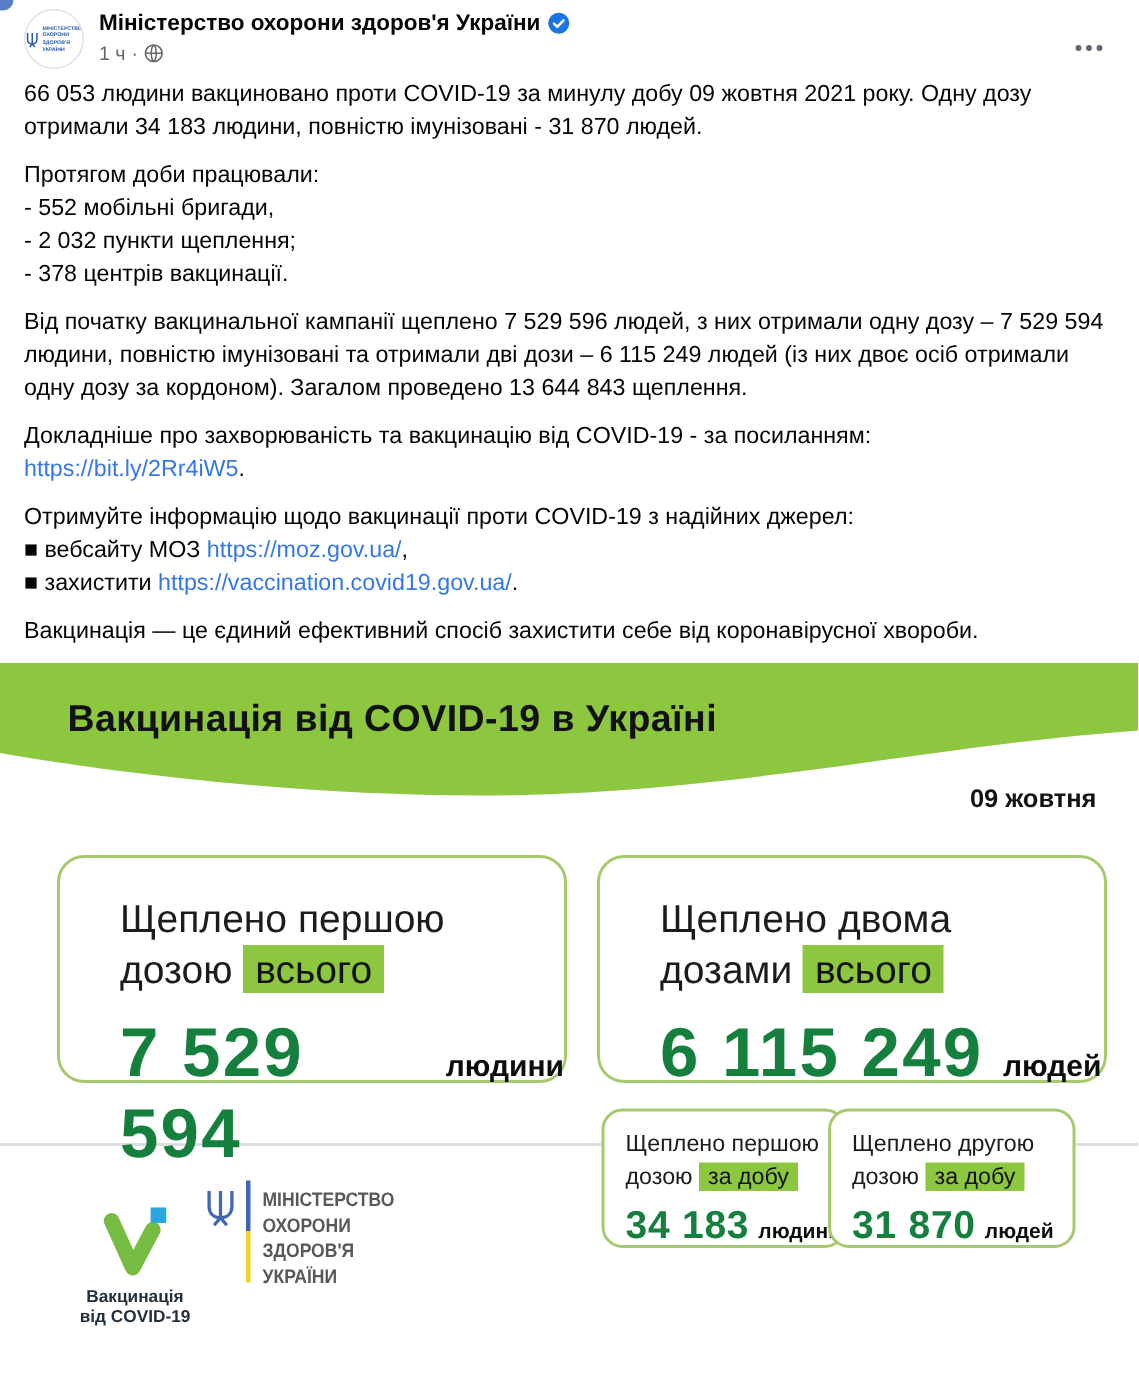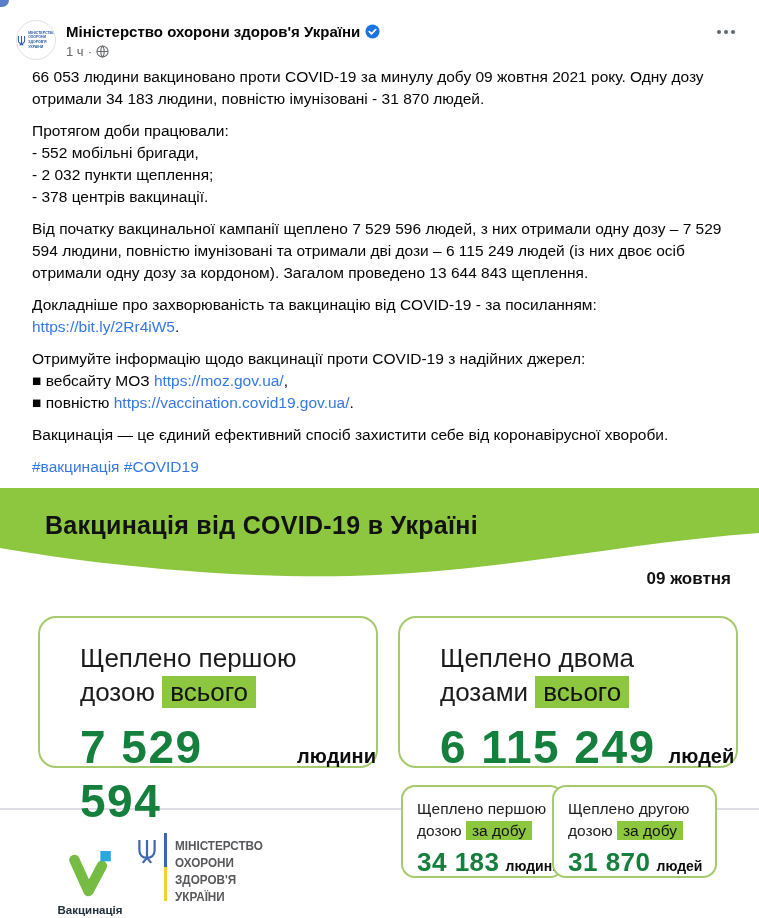--- a/index.html
+++ b/index.html
@@ -1,34 +1,34 @@
 <!DOCTYPE html>
 <html><head>
 <meta charset="utf-8">
 <style>
   html,body{margin:0;padding:0;background:#fff;}
   .page{width:759px;height:918px;position:relative;background:#fff;overflow:hidden;
         font-family:"Liberation Sans","DejaVu Sans",sans-serif;color:#050505;}
   .corner-artifact{position:absolute;top:0;left:0;width:9px;height:7px;background:#5B7EC9;
         border-bottom-right-radius:9px;}
   
-  .post-header{display:flex;align-items:center;padding:20px 16px 2px;position:relative;}
+  .post-header{display:flex;align-items:flex-start;padding:6px 16px 2px;position:relative;}
   .avatar{width:40px;height:40px;border-radius:50%;border:1px solid #E0E2E6;box-sizing:border-box;
         display:flex;align-items:center;justify-content:center;overflow:hidden;background:#fff;cursor:pointer;}
   .av-inner{display:flex;align-items:center;gap:2px;}
   .av-lines{display:flex;flex-direction:column;}
   .av-line{font-size:3.5px;line-height:4.6px;font-weight:700;color:#2A5CA8;letter-spacing:0;}
   .head-text{margin-left:10px;flex:1;}
   .name-row{display:flex;align-items:center;gap:5px;}
   .page-name{font-size:15px;font-weight:700;line-height:19px;color:#050505;cursor:pointer;}
   .meta-row{display:flex;align-items:center;gap:4px;font-size:13px;color:#65676B;margin-top:3px;}
   .more-btn{position:absolute;right:18px;top:24px;display:flex;gap:3px;cursor:pointer;padding:6px;}
   .more-btn i{width:4px;height:4px;border-radius:50%;background:#606770;display:block;}
   
-  .post-text{padding:4px 32px 0;font-size:15.5px;line-height:22px;color:#050505;}
+  .post-text{padding:4px 16px 0;font-size:15.5px;line-height:22px;color:#050505;}
   .post-text p{margin:0 0 10px;}
   .post-text a{color:#3578E5;text-decoration:none;cursor:pointer;}
   
   .infographic{position:relative;width:759px;height:320px;background:#fff;cursor:pointer;}
   .ig-curve{position:absolute;top:0;left:0;display:block;}
   .ig-title{position:absolute;left:45px;top:23px;font-size:25px;font-weight:800;color:#121212;letter-spacing:.3px;}
   .ig-date{position:absolute;right:28px;top:81px;font-size:17px;font-weight:800;color:#121212;}
   .big-card{position:absolute;top:128px;width:340px;height:152px;border:2px solid #A6C96E;border-radius:18px;
         box-sizing:border-box;padding:23px 0 0 40px;background:#fff;}
   .bc-left{left:38px;} .bc-right{left:398px;}
@@ -114,27 +114,23 @@
       <span>- 378 центрів вакцинації.</span>
     </p>
     <p><span>Від початку вакцинальної кампанії щеплено 7 529 596 людей, з них отримали одну дозу – 7 529 594 людини, повністю імунізовані та отримали дві дози – 6 115 249 людей (із них двоє осіб отримали одну дозу за кордоном). Загалом проведено 13 644 843 щеплення.</span></p>
     <p>
       <span>Докладніше про захворюваність та вакцинацію від COVID-19 - за посиланням:</span><br>
       <a>https://bit.ly/2Rr4iW5</a><span>.</span>
     </p>
     <p>
       <span>Отримуйте інформацію щодо вакцинації проти COVID-19 з надійних джерел:</span><br>
       <span>■ вебсайту МОЗ </span><a>https://moz.gov.ua/</a><span>,</span><br>
-      <span>■ повністю </span><a>https://vaccination.covid19.gov.ua/</a><span>.</span>
+      <span>■ захистити </span><a>https://vaccination.covid19.gov.ua/</a><span>.</span>
     </p>
     <p><span>Вакцинація — це єдиний ефективний спосіб захистити себе від коронавірусної хвороби.</span></p>
-    <p>
-      <a>#вакцинація</a>
-      <a>#COVID19</a>
-    </p>
   </div>
 
   <div class="infographic">
     <svg class="ig-curve" width="759" height="95" viewBox="0 0 759 95" preserveAspectRatio="none">
       <path d="M0,0 H759 V45 C630,54 500,84 350,88 C220,91 80,74 0,60 Z" fill="#8DC63F"></path>
     </svg>
     <div class="ig-title">Вакцинація від COVID-19 в Україні</div>
     <div class="ig-date">09 жовтня</div>
 
     <div class="big-card bc-left">

